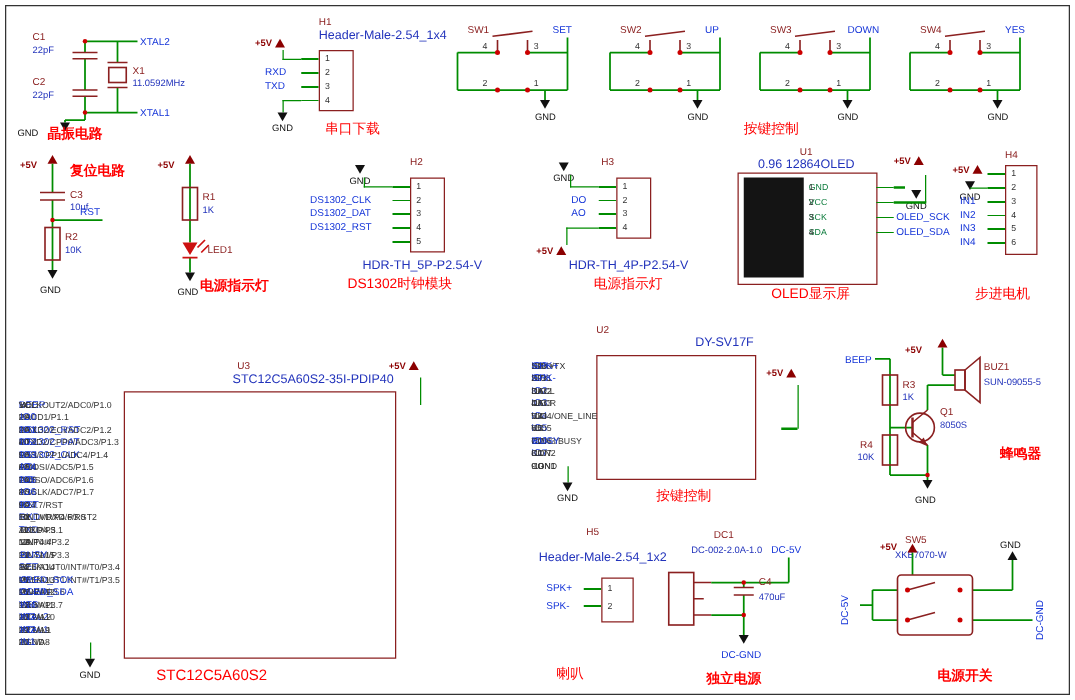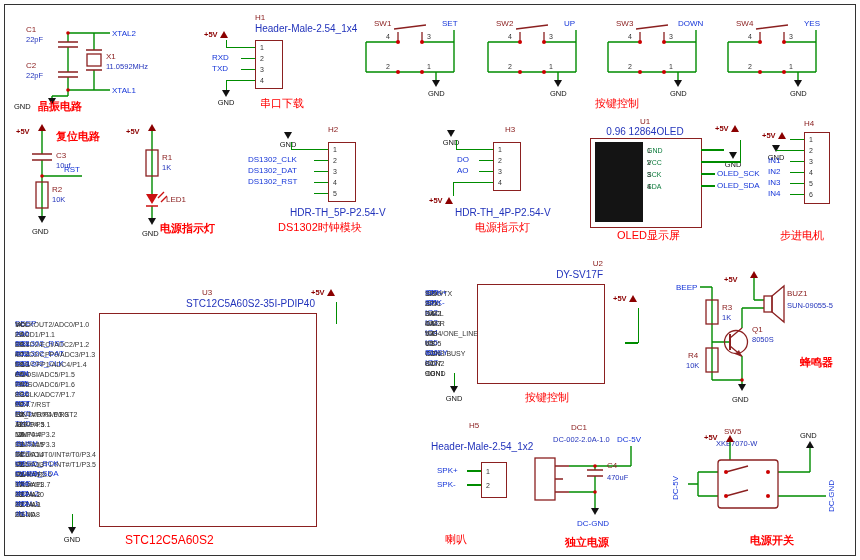--- a/index.html
+++ b/index.html
@@ -224,21 +224,21 @@
       <div class="hpin">2</div>
       <div class="hpin">3</div>
       <div class="hpin">4</div>
       <div class="hpin">5</div>
     </div>
   <span class="val" style="left:60px;top:90px">HDR-TH_5P-P2.54-V</span>
   <span class="zh" style="left:48px;top:104px">DS1302时钟模块</span>
 </div>
 
 <div class="block" style="left:425px;top:118px;width:150px;height:135px">
-  <span class="des" style="left:80px;top:8px">H3</span>
+  <span class="des" style="left:56px;top:8px">H3</span>
   <div class="gnd" style="left:14px;top:12px">
       <i></i>
       <b>GND</b>
     </div>
   <div class="wire v" style="left:31px;top:22px;height:10px"></div>
   <div class="wire h" style="left:31px;top:31px;width:23px"></div>
   <span class="net" style="left:32px;top:38px">DO</span>
   <span class="net" style="left:32px;top:49px">AO</span>
   <div class="wire h" style="left:28px;top:64px;width:26px"></div>
   <div class="wire v" style="left:28px;top:64px;height:14px"></div>
@@ -320,21 +320,21 @@
       <div class="hpin">2</div>
       <div class="hpin">3</div>
       <div class="hpin">4</div>
       <div class="hpin">5</div>
       <div class="hpin">6</div>
     </div>
   <span class="zh" style="left:18px;top:112px">步进电机</span>
 </div>
 
 <div class="block" style="left:15px;top:287px;width:390px;height:262px">
-  <span class="des" style="left:84px;top:2px;width:216px;text-align:center">U3</span>
+  <span class="des" style="left:72px;top:2px;width:216px;text-align:center">U3</span>
   <span class="val" style="left:84px;top:12px;width:216px;text-align:right">STC12C5A60S2-35I-PDIP40</span>
   <div class="vcc" style="left:296px;top:1px">
       <b>+5V</b>
       <i></i>
     </div>
   <div class="wire v" style="left:320.8px;top:15px;height:22px"></div>
   <div class="cbox" style="left:84px;top:26px;width:216px;height:212px"></div>
   <div class="chiprows" id="mcu-rows" style="left:0;top:32px;width:386px">
       <div class="crow">
         <span class="cnet r">BEEP</span>
@@ -539,21 +539,21 @@
     </div>
   <div class="wire v" style="left:56.5px;top:227px;height:13px"></div>
   <div class="gnd" style="left:45px;top:240px">
       <i></i>
       <b>GND</b>
     </div>
   <span class="zh" style="left:110px;top:247px;font-size:12px">STC12C5A60S2</span>
 </div>
 
 <div class="block" style="left:425px;top:258px;width:237px;height:152px">
-  <span class="des" style="left:52px;top:2px;width:126px;text-align:right">U2</span>
+  <span class="des" style="left:52px;top:2px;width:126px;text-align:left">U2</span>
   <span class="val" style="left:52px;top:12px;width:126px;text-align:right">DY-SV17F</span>
   <div class="cbox" style="left:52px;top:26px;width:126px;height:98px"></div>
   <div class="chiprows" id="voice-rows" style="left:0;top:30px;width:237px">
       <div class="crow">
         <span class="cnet r">IO0</span>
         <span class="stub"></span>
         <span class="cnum r">1</span>
         <span class="cname pl">IO0/TX</span>
         <span class="cname pr">SPK+</span>
         <span class="cnum l">18</span>

